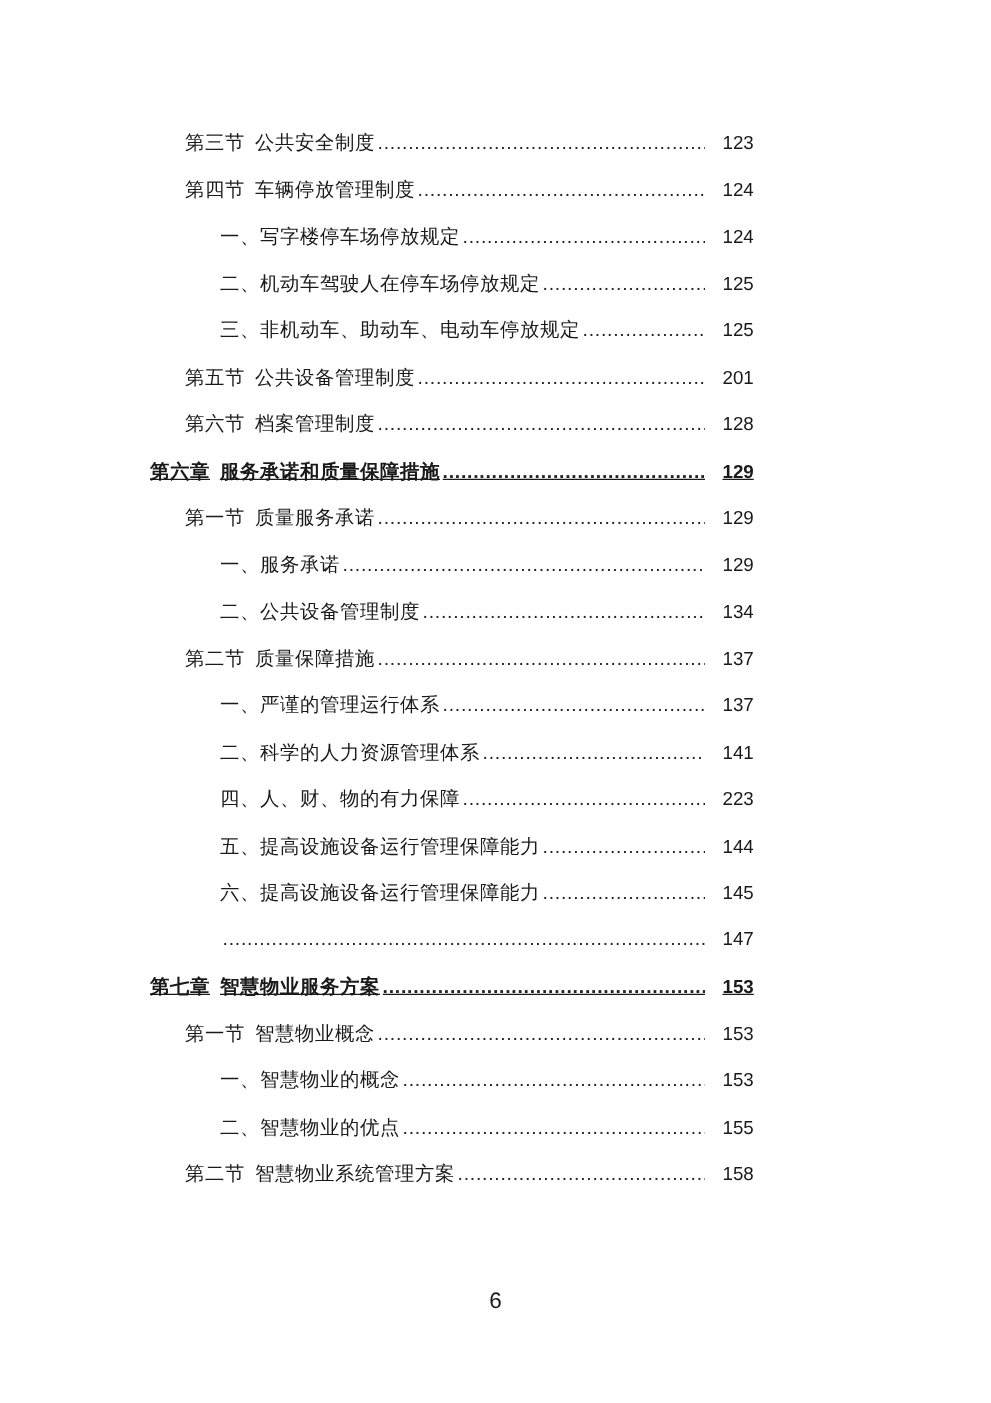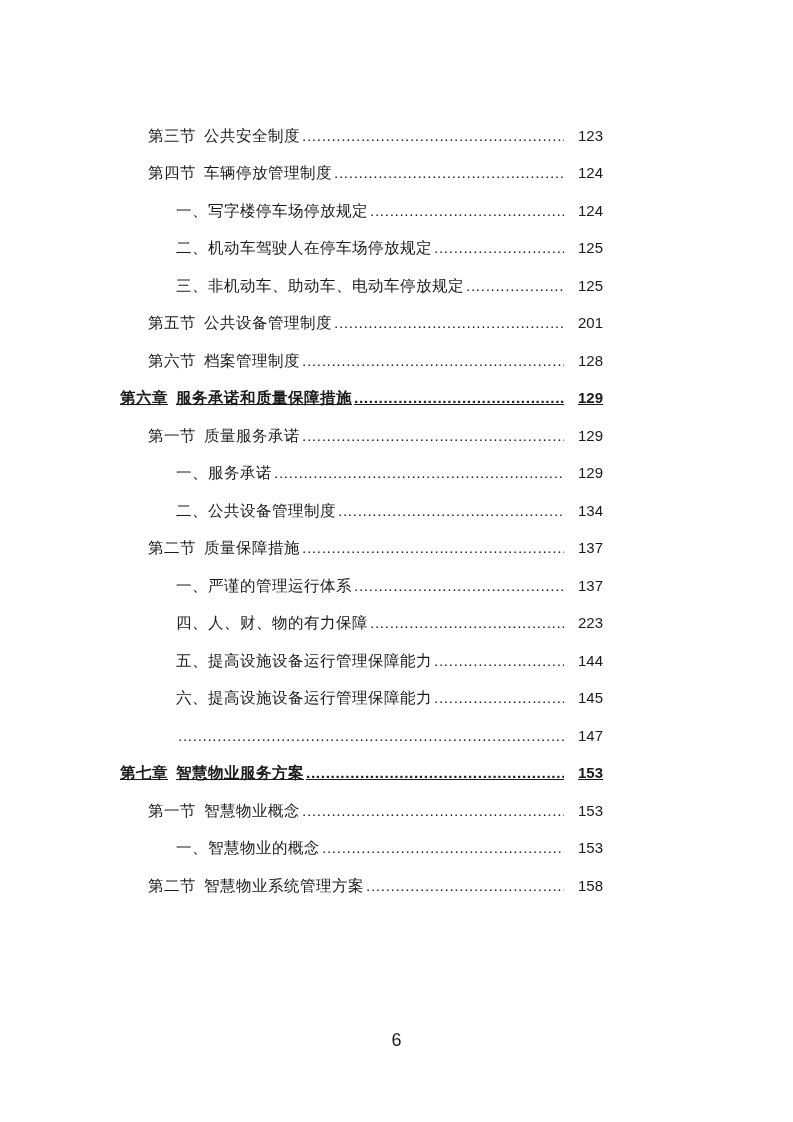--- a/index.html
+++ b/index.html
@@ -1,18 +1,18 @@
 <!DOCTYPE html>
 <html><head>
 <meta charset="utf-8">
 <style>
   html, body { margin: 0; padding: 0; background: #ffffff; }
   body { width: 793px; height: 1122px; position: relative; overflow: hidden;
          font-family: "DejaVu Sans", "Liberation Sans", sans-serif; color: #1a1a1a; }
-  .toc { position: absolute; left: 0; top: 117px; width: 723px; }
+  .toc { position: absolute; left: 0; top: 96px; width: 723px; }
   .toc-row { position: relative; height: 37.5px; display: flex; align-items: center;
              font-size: 15.5px; line-height: 20px; }
   .toc-row .inner { position: absolute; right: 120px; display: flex; align-items: baseline; }
   .lvl0 .inner { left: 120px; font-weight: bold; text-decoration: underline; }
   .lvl1 .inner { left: 148px; }
   .lvl2 .inner { left: 176px; }
   .title { white-space: nowrap; letter-spacing: 0.5px; }
   .title .num { margin-right: 8px; }
   .leader { flex: 1; overflow: hidden; white-space: nowrap; margin: 0 2px; color: #222;
             font-family: "Liberation Sans", sans-serif; letter-spacing: 0.6px; }
@@ -111,20 +111,27 @@
     </div>
   <div class="toc-row lvl2">
       <div class="inner">
         <span class="title">一、严谨的管理运行体系</span>
         <span class="leader"></span>
         <span class="page">137</span>
       </div>
     </div>
   <div class="toc-row lvl2">
       <div class="inner">
+        <span class="title">二、科学的人力资源管理体系</span>
+        <span class="leader"></span>
+        <span class="page">141</span>
+      </div>
+    </div>
+  <div class="toc-row lvl2">
+      <div class="inner">
         <span class="title">四、人、财、物的有力保障</span>
         <span class="leader"></span>
         <span class="page">223</span>
       </div>
     </div>
   <div class="toc-row lvl2">
       <div class="inner">
         <span class="title">五、提高设施设备运行管理保障能力</span>
         <span class="leader"></span>
         <span class="page">144</span>
@@ -157,20 +164,27 @@
         <span class="page">153</span>
       </div>
     </div>
   <div class="toc-row lvl2">
       <div class="inner">
         <span class="title">一、智慧物业的概念</span>
         <span class="leader"></span>
         <span class="page">153</span>
       </div>
     </div>
+  <div class="toc-row lvl2">
+      <div class="inner">
+        <span class="title">二、智慧物业的优点</span>
+        <span class="leader"></span>
+        <span class="page">155</span>
+      </div>
+    </div>
   <div class="toc-row lvl1">
       <div class="inner">
         <span class="title"><span class="num">第二节</span><span>智慧物业系统管理方案</span></span>
         <span class="leader"></span>
         <span class="page">158</span>
       </div>
     </div>
 </div>
 
 <div class="footer">6</div>

